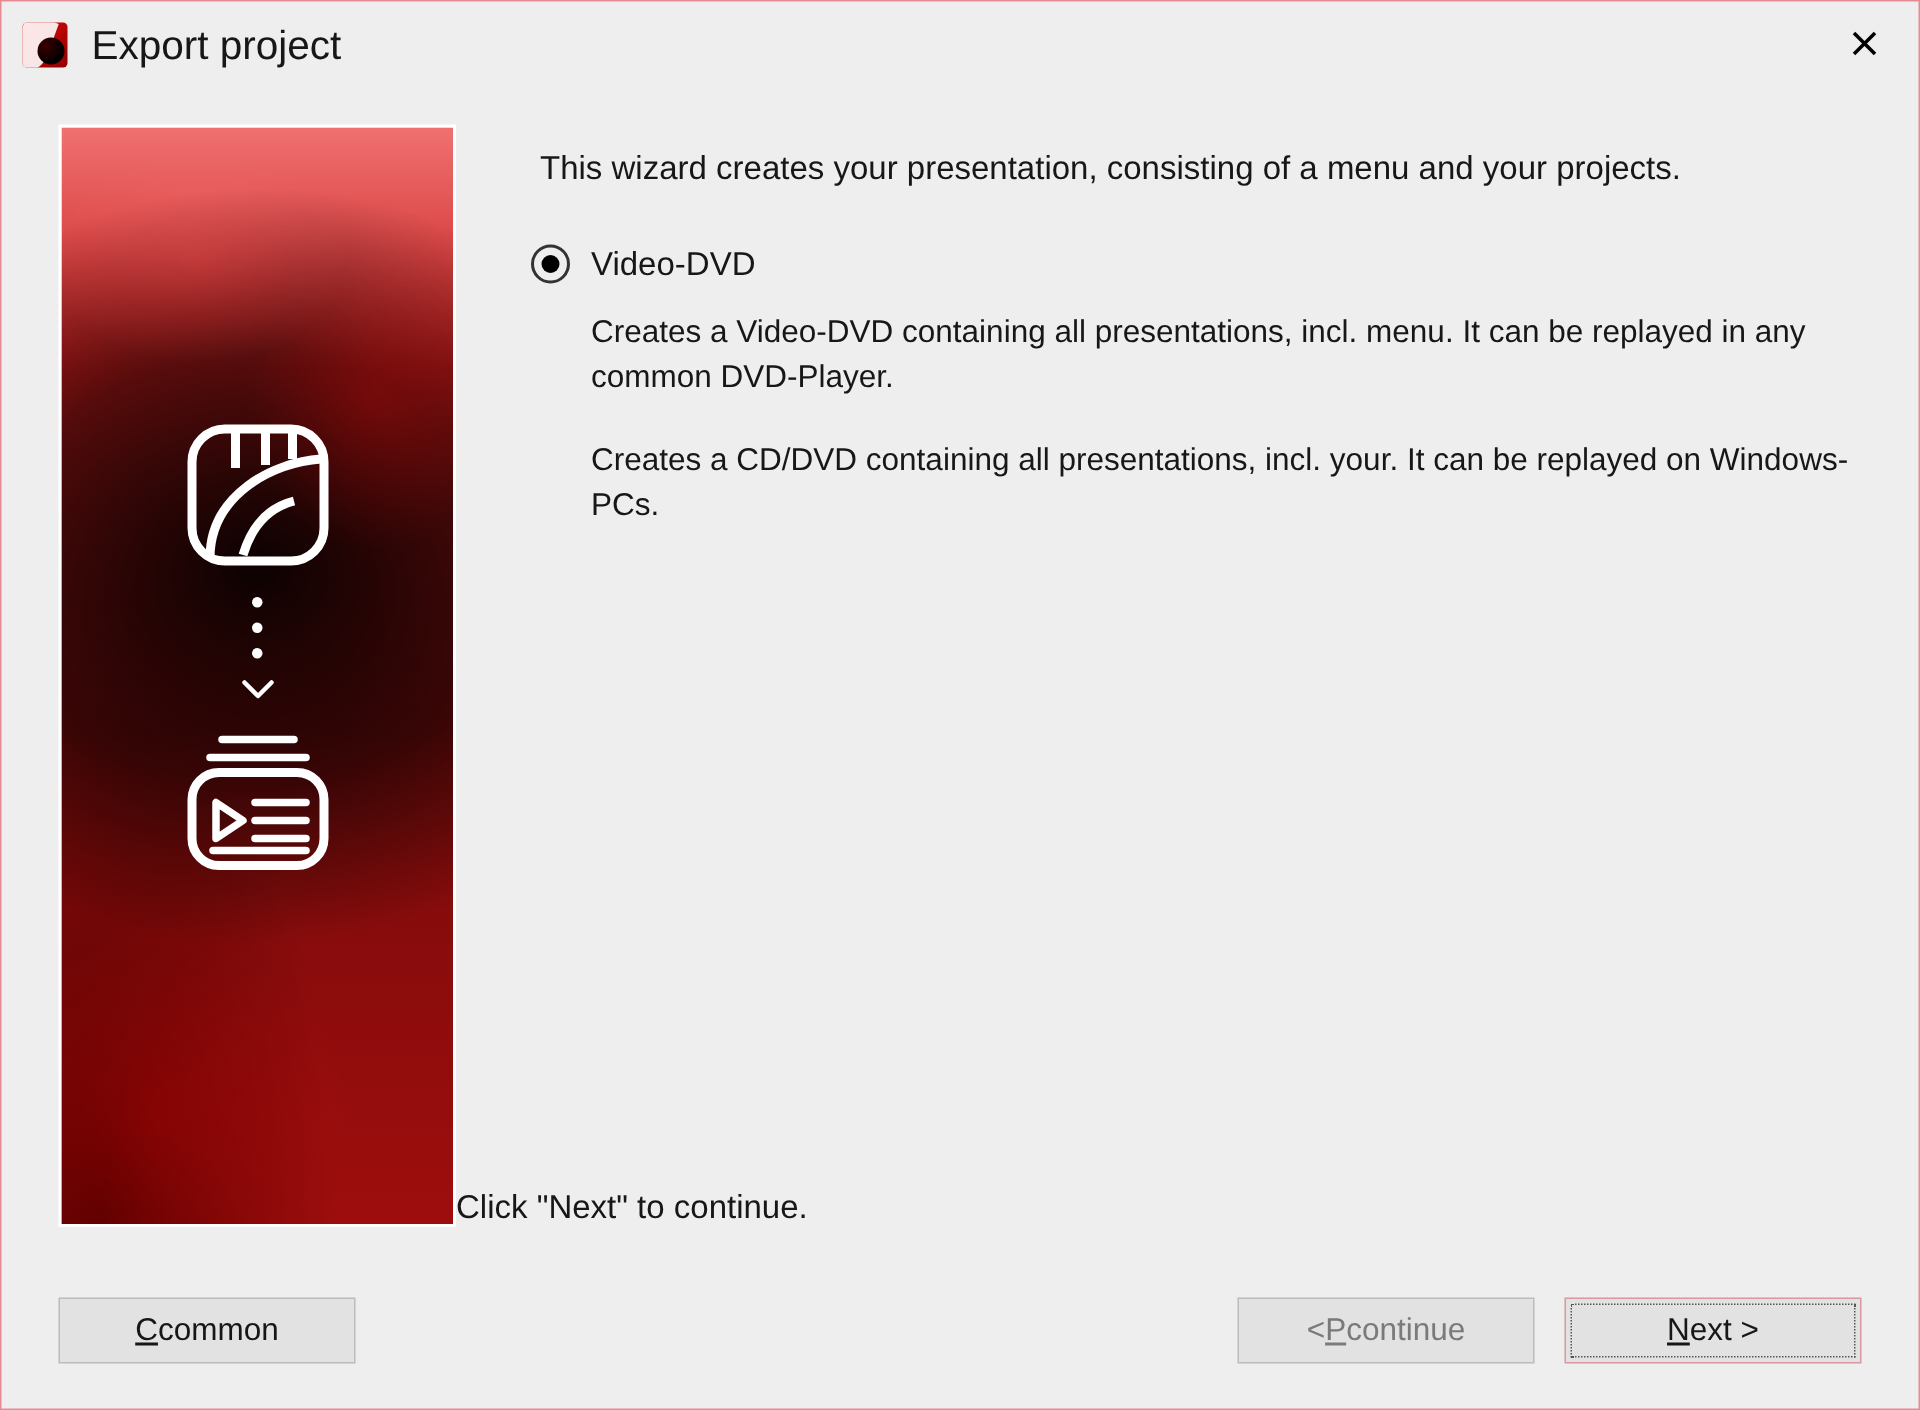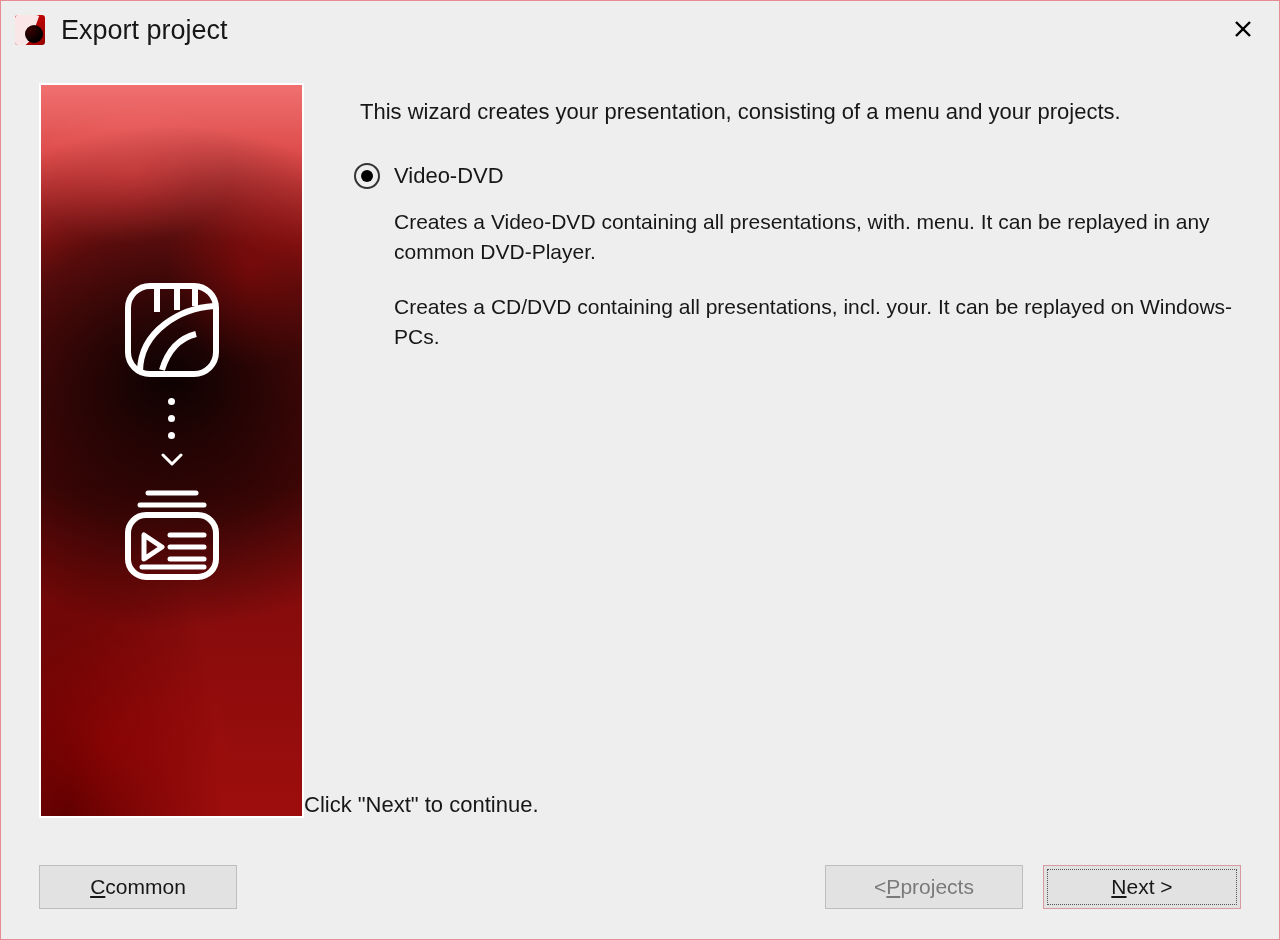--- a/index.html
+++ b/index.html
@@ -223,39 +223,39 @@
     </div>
   </div>
 
   <div class="main">
     <div class="intro">This wizard creates your presentation, consisting of a menu and your projects.</div>
 
     <div class="option">
       <div class="radio selected"></div>
       <div class="opt-label">Video-DVD</div>
     </div>
-    <div class="opt-desc">Creates a Video-DVD containing all presentations, with. menu. It can be replayed in any common DVD-Player.</div>
+    <div class="opt-desc">Creates a Video-DVD containing all presentations, incl. menu. It can be replayed in any common DVD-Player.</div>
 
     <div class="opt-desc">Creates a CD/DVD containing all presentations, incl. your. It can be replayed on Windows-PCs.</div>
 
     <div class="continue-hint">Click "Next" to continue.</div>
   </div>
 </div>
 
 <div class="footer">
   <button class="btn">
     <span></span>
       <span class="ul">C</span>
       <span>common</span>
   </button>
   <div class="footer-right">
     <button class="btn disabled">
       <span>&lt; </span>
         <span class="ul">P</span>
-        <span>projects</span>
+        <span>continue</span>
     </button>
     <button class="btn primary">
       <span></span>
         <span class="ul">N</span>
         <span>ext &gt;</span>
     </button>
   </div>
 </div>
 
 </body></html>

